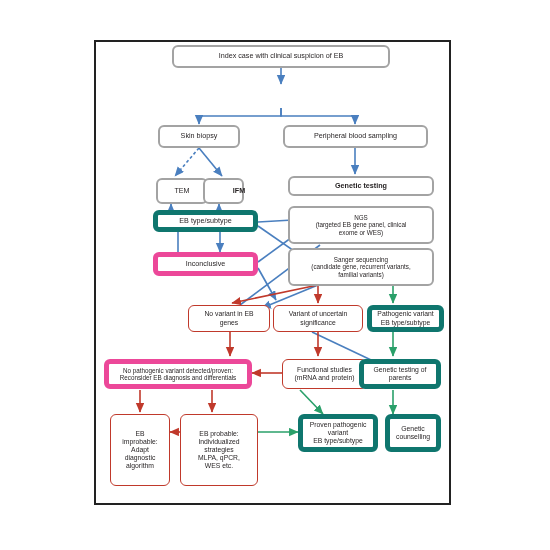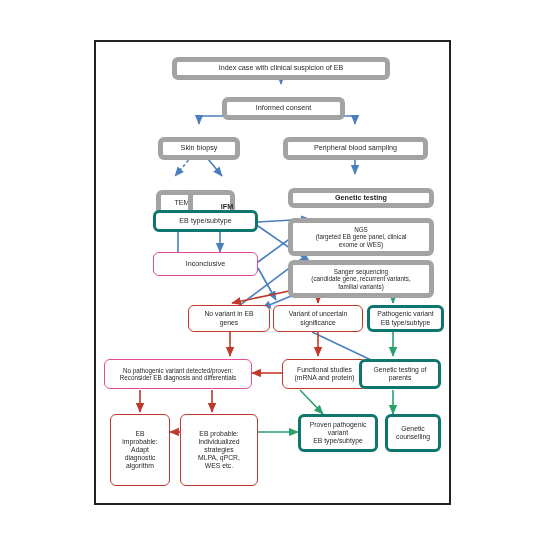--- a/index.html
+++ b/index.html
@@ -25,24 +25,24 @@
     border-radius:6px;
     background:#ffffff;
     display:flex;
     align-items:center;
     justify-content:center;
     text-align:center;
     line-height:1.18;
     color:#231f20;
     padding:2px 3px;
   }
-  .blue{border:5px solid #a3a3a3;margin-top:12px;}
-  .red{border:1px solid #ec4899;}
+  .blue{border:2px solid #a3a3a3;}
+  .red{border:5px solid #ec4899;}
   .red2{border:1.3px solid #c0392b;}
-  .green{border:3px solid #0f766e;}
+  .green{border:5px solid #0f766e;}
   .bold{font-weight:bold;}
   .t6{font-size:6.3px;}
   .t65{font-size:6.8px;}
   .t7{font-size:7.2px;}
 </style>
 </head>
 <body>
 
 <div id="stage">
   <div id="frame"></div>
@@ -116,37 +116,34 @@
       <path d="M258,432 L298,432" stroke="#2aa06a" marker-end="url(#ahG)"></path>
 
       <path d="M393,390 L393,414" stroke="#2aa06a" marker-end="url(#ahG)"></path>
     </g>
   </svg>
 
   <div class="node blue t7" style="left:172px;top:45px;width:218px;height:23px;">
     <span>Index case with clinical suspicion of EB</span>
   </div>
 
-  <div class="node blue t7" style="left:222px;top:85px;width:123px;height:23px;">
-    <span>Informed consent</span>
-  </div>
 
   <div class="node blue t7" style="left:283px;top:125px;width:145px;height:23px;">
     <span>Peripheral blood sampling</span>
   </div>
 
   <div class="node blue t7" style="left:158px;top:125px;width:82px;height:23px;">
     <span>Skin biopsy</span>
   </div>
 
   <div class="node blue t7" style="left:156px;top:178px;width:52px;height:26px;">
     <span>TEM</span>
   </div>
 
-  <div class="node blue t7 bold" style="left:188px;top:178px;width:33px;height:34px;padding-left:34px;">
+  <div class="node blue t7 bold" style="left:203px;top:178px;width:33px;height:26px;padding-left:34px;">
     <span>IFM</span>
   </div>
 
   <div class="node blue t7 bold" style="left:288px;top:176px;width:146px;height:20px;">
     <span>Genetic testing</span>
   </div>
 
   <div class="node green t7" style="left:153px;top:210px;width:105px;height:22px;">
     <span>EB type/subtype</span>
   </div>

